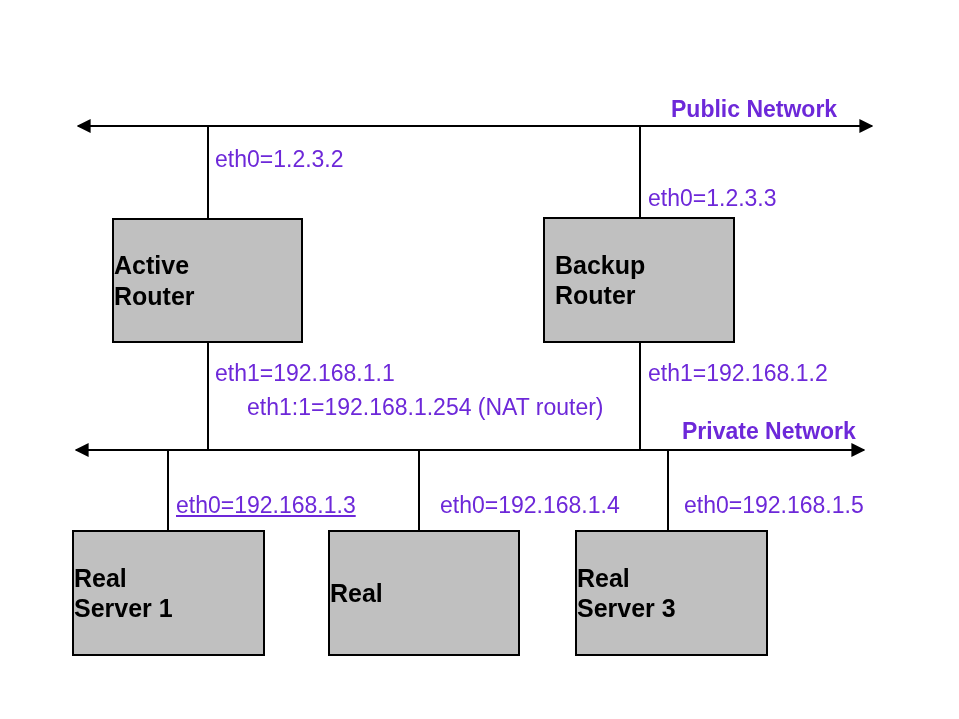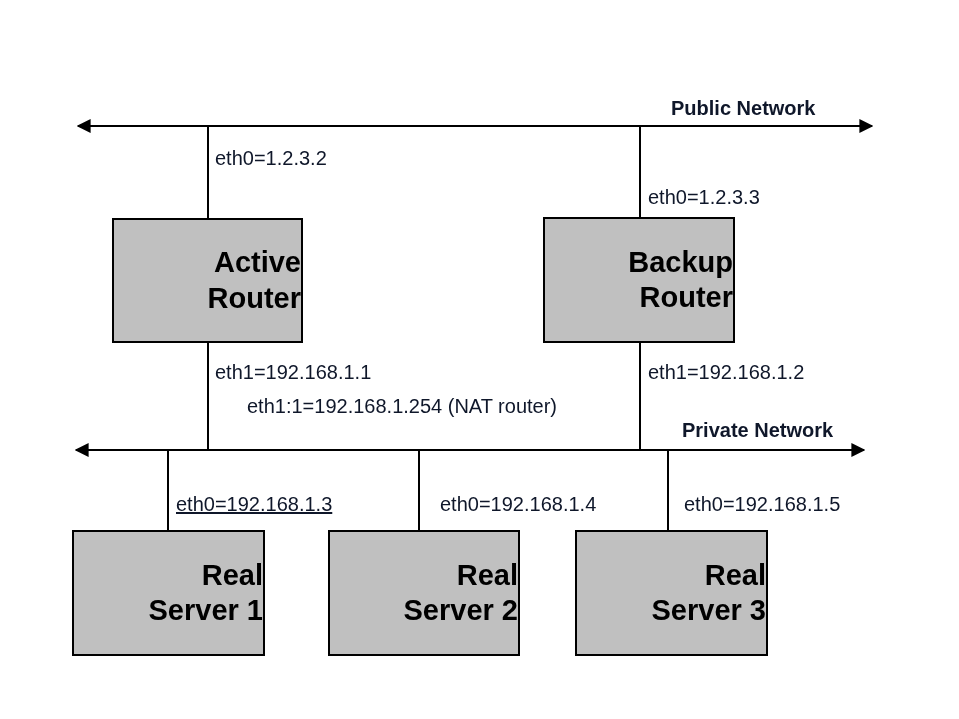--- a/index.html
+++ b/index.html
@@ -25,36 +25,36 @@
     width: 959px;
     height: 719px;
   }
   .node-box {
     position: absolute;
     background: #c0c0c0;
     border: 2px solid #000000;
     box-sizing: border-box;
     display: flex;
     flex-direction: column;
-    align-items: flex-end;
+    align-items: flex-start;
     justify-content: center;
     font-weight: bold;
-    font-size: 29px;
+    font-size: 25px;
     line-height: 1.22;
     color: #000000;
     letter-spacing: 0px;
   }
   .node-box .line {
     display: block;
     white-space: nowrap;
   }
   .label {
     position: absolute;
-    font-size: 20px;
-    color: #0f172a;
+    font-size: 23px;
+    color: #6d28d9;
     white-space: nowrap;
     line-height: 1.0;
   }
   .label.bold {
     font-weight: bold;
   }
 </style>
 </head>
 <body>
 
@@ -122,21 +122,20 @@
 
   <div class="label" style="left:684px; top:494px;">eth0=192.168.1.5</div>
 
   <div class="node-box" style="left:72px; top:530px; width:193px; height:126px;">
     <span class="line">Real</span>
     <span class="line">Server 1</span>
   </div>
 
   <div class="node-box" style="left:328px; top:530px; width:192px; height:126px;">
     <span class="line">Real</span>
-    <span class="line">Server 2</span>
   </div>
 
   <div class="node-box" style="left:575px; top:530px; width:193px; height:126px;">
     <span class="line">Real</span>
     <span class="line">Server 3</span>
   </div>
 
 </div>
 
 </body></html>

